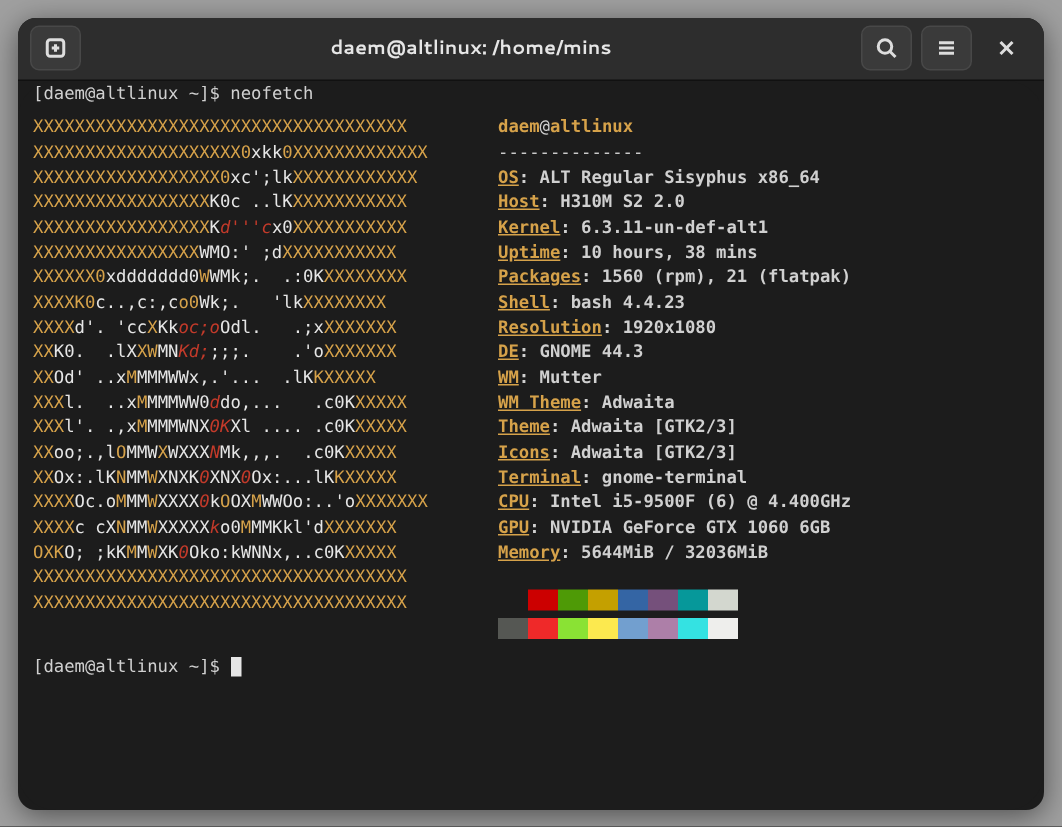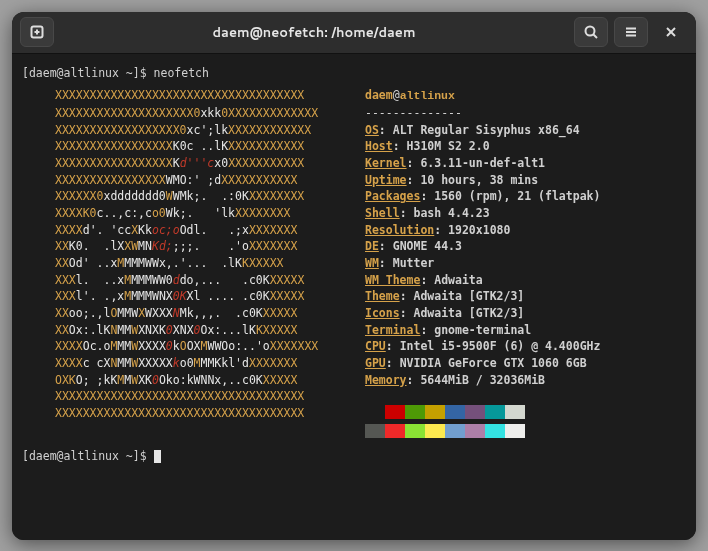--- a/index.html
+++ b/index.html
@@ -54,37 +54,38 @@
   }
   .tb-btn.plain {
     background: transparent;
     border: none;
   }
   .tb-btn svg { width: 16px; height: 16px; stroke: #ddd; fill: none; stroke-width: 2; }
   .terminal {
     flex: 1;
     background: #1c1c1c;
     color: #d0d0d0;
-    padding: 11px 10px 8px 10px;
+    padding: 0 10px 8px 10px;
     font-size: 11.5px;
     line-height: 1.45;
     white-space: pre;
     overflow: hidden;
+    border-radius: 25px;
   }
   .prompt-user { color: #d0d0d0; }
   .logo { color: #d6a24a; }
   .logo .w { color: #e6e6e6; text-align: center; }
   .logo .r { color: #c23a2a; font-style: italic; }
   .info-key { color: #d6a24a; font-weight: bold; text-decoration: underline; }
   .info-val { color: #d0d0d0; font-weight: bold; }
   .user-host .u { color: #d6a24a; font-weight: bold; }
   .user-host .at { color: #d0d0d0; }
-  .user-host .h { color: #d6a24a; font-weight: bold; font-family: Liberation Mono, monospace; }
+  .user-host .h { color: #d6a24a; font-weight: bold; }
   .dashes { color: #d0d0d0; }
-  .row { display: flex; margin-left: 33px; }
+  .row { display: flex; }
   .row .left { width: 310px; flex-shrink: 0; }
   .row .right { flex: 1; }
   .swatches { display: inline-flex; }
   .sw { width: 20px; height: 14px; display: inline-block; }
   .cursor {
     display: inline-block;
     width: 7px;
     height: 13px;
     background: #e6e6e6;
     vertical-align: text-bottom;
@@ -95,21 +96,21 @@
 
 <div class="window">
   <div class="titlebar">
     <div class="tb-btn">
       <svg viewBox="0 0 16 16">
           <rect x="2.5" y="2.5" width="11" height="11" rx="2"></rect>
           <line x1="8" y1="5.5" x2="8" y2="10.5"></line>
           <line x1="5.5" y1="8" x2="10.5" y2="8"></line>
         </svg>
     </div>
-    <div class="title">daem@neofetch: /home/daem</div>
+    <div class="title">daem@altlinux: /home/mins</div>
     <div class="tb-btn">
       <svg viewBox="0 0 16 16">
           <circle cx="7" cy="7" r="4.5"></circle>
           <line x1="10.5" y1="10.5" x2="14" y2="14"></line>
         </svg>
     </div>
     <div class="tb-btn">
       <svg viewBox="0 0 16 16">
           <line x1="3" y1="4.5" x2="13" y2="4.5"></line>
           <line x1="3" y1="8" x2="13" y2="8"></line>

